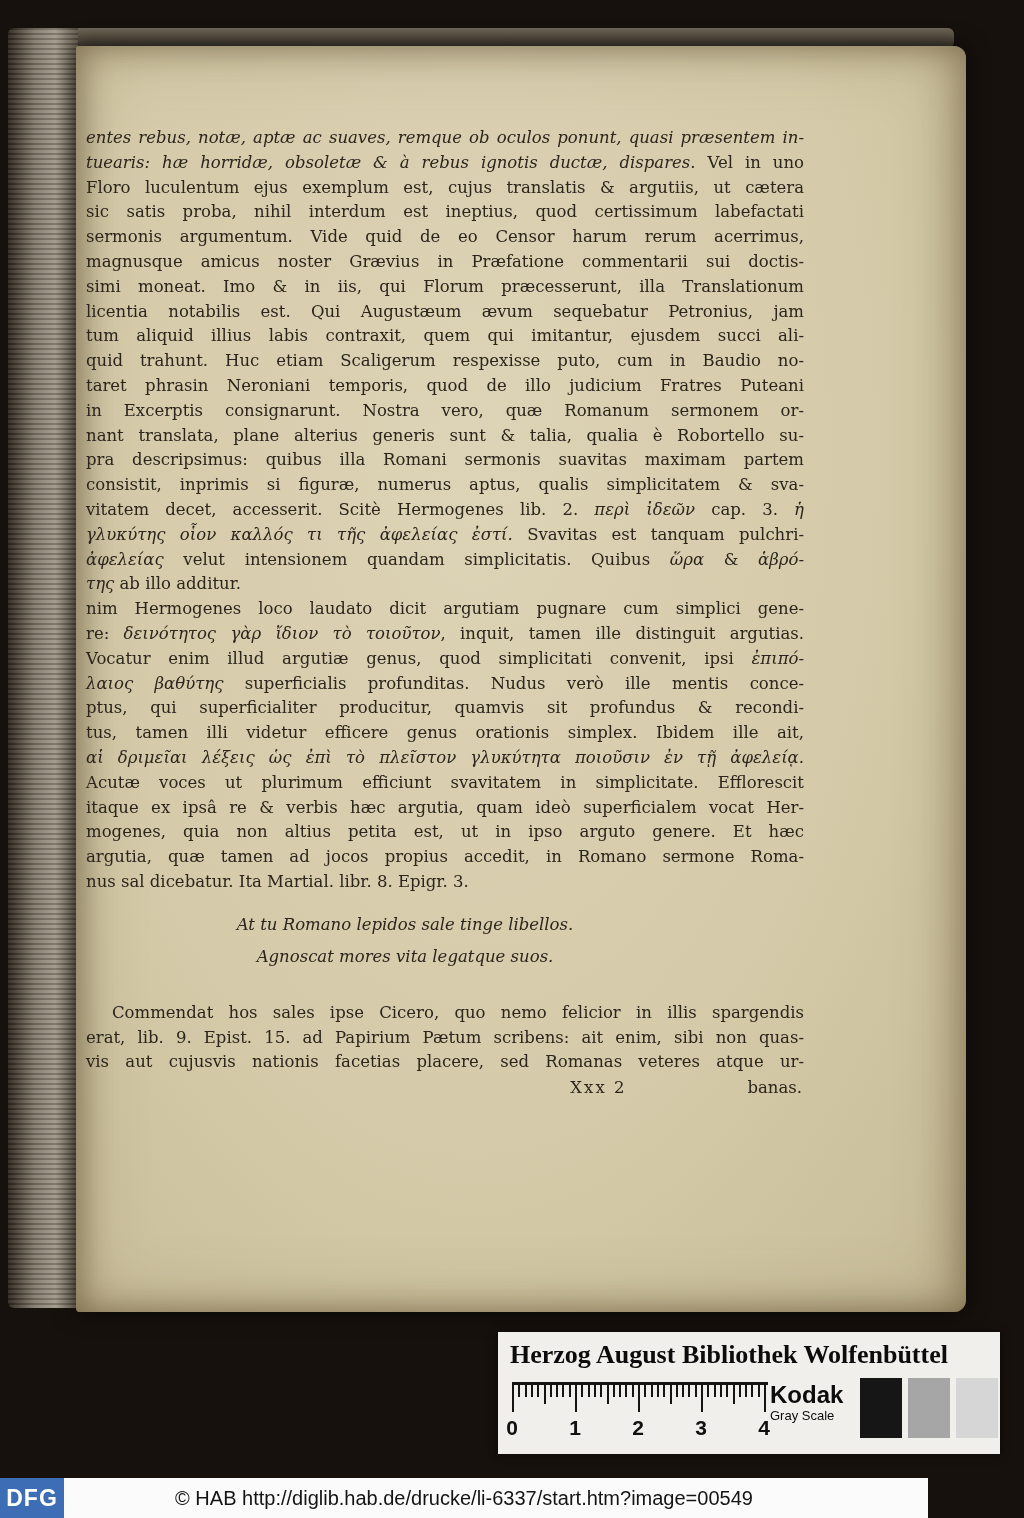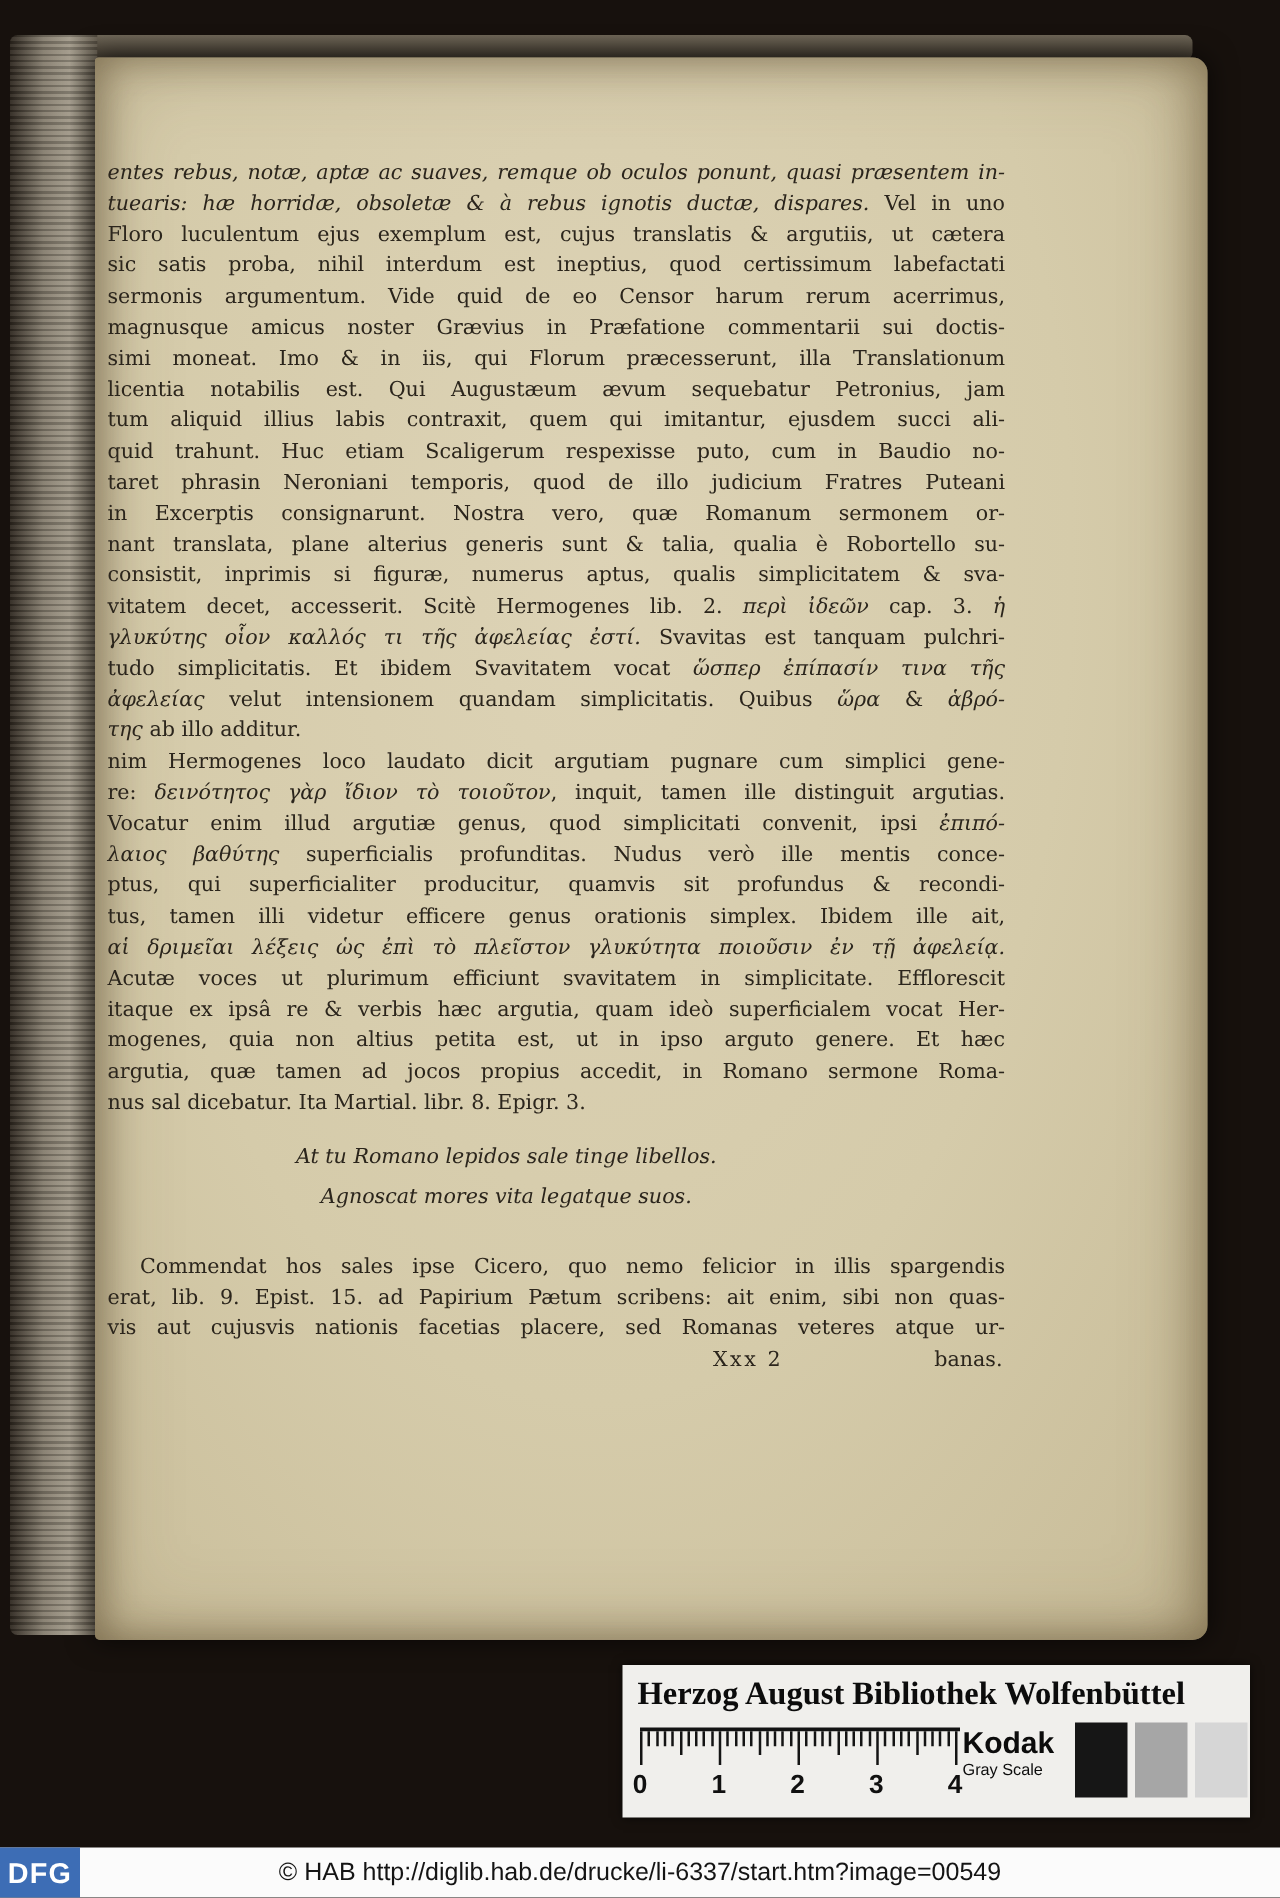--- a/index.html
+++ b/index.html
@@ -65,21 +65,21 @@
   .ruler-numbers{position:absolute;top:34px;left:0;width:256px;height:26px;
     font-family:"Liberation Sans",sans-serif;font-weight:bold;font-size:21px;color:#101010;}
   .ruler-numbers span{position:absolute;transform:translateX(-50%);}
   .kodak{position:absolute;left:272px;top:50px;font-family:"Liberation Sans",sans-serif;color:#0c0c0c;}
   .kodak .k1{font-weight:bold;font-size:24px;line-height:26px;}
   .kodak .k2{font-size:13px;line-height:15px;}
   .swatches{position:absolute;left:362px;top:46px;display:flex;gap:6px;}
   .swatch{width:42px;height:60px;}
   
   .footer-bar{
-    position:absolute;left:0;bottom:0;width:1024px;height:40px;background:#fbfbfb;
+    position:absolute;left:0;bottom:0;width:928px;height:40px;background:#fbfbfb;
     display:flex;align-items:center;justify-content:center;
     font-family:"Liberation Sans",sans-serif;font-size:20px;color:#141414;
   }
   .dfg{
     position:absolute;left:0;bottom:0;width:64px;height:40px;background:#3d6db5;
     color:#ffffff;display:flex;align-items:center;justify-content:center;
     font-family:"Liberation Sans",sans-serif;font-weight:bold;font-size:23px;letter-spacing:1px;
   }
 </style>
 </head>
@@ -97,24 +97,24 @@
         <div class="line just"><span class="rm">sic satis proba, nihil interdum est ineptius, quod certissimum labefactati</span></div>
         <div class="line just"><span class="rm">sermonis argumentum. Vide quid de eo Censor harum rerum acerrimus,</span></div>
         <div class="line just"><span class="rm">magnusque amicus noster Grævius in Præfatione commentarii sui doctis-</span></div>
         <div class="line just"><span class="rm">simi moneat. Imo &amp; in iis, qui Florum præcesserunt, illa Translationum</span></div>
         <div class="line just"><span class="rm">licentia notabilis est. Qui Augustæum ævum sequebatur Petronius, jam</span></div>
         <div class="line just"><span class="rm">tum aliquid illius labis contraxit, quem qui imitantur, ejusdem succi ali-</span></div>
         <div class="line just"><span class="rm">quid trahunt. Huc etiam Scaligerum respexisse puto, cum in Baudio no-</span></div>
         <div class="line just"><span class="rm">taret phrasin Neroniani temporis, quod de illo judicium Fratres Puteani</span></div>
         <div class="line just"><span class="rm">in Excerptis consignarunt. Nostra vero, quæ Romanum sermonem or-</span></div>
         <div class="line just"><span class="rm">nant translata, plane alterius generis sunt &amp; talia, qualia è Robortello su-</span></div>
+        <div class="line just"><span class="rm">pra descripsimus: quibus illa Romani sermonis suavitas maximam partem</span></div>
         <div class="line just"><span class="rm">consistit, inprimis si figuræ, numerus aptus, qualis simplicitatem &amp; sva-</span></div>
         <div class="line just"><span class="rm">vitatem decet, accesserit. Scitè Hermogenes lib. 2. </span><span class="gr">περὶ ἰδεῶν</span><span class="rm"> cap. 3. </span><span class="gr">ἡ</span></div>
         <div class="line just"><span class="gr">γλυκύτης οἷον καλλός τι τῆς ἀφελείας ἐστί. </span><span class="rm">Svavitas est tanquam pulchri-</span></div>
-        <div class="line just"><span class="rm">tudo simplicitatis. Et ibidem Svavitatem vocat </span><span class="gr">ὥσπερ ἐπίπασίν τινα τῆς</span></div>
         <div class="line just"><span class="gr">ἀφελείας</span><span class="rm"> velut intensionem quandam simplicitatis. Quibus </span><span class="gr">ὥρα</span><span class="rm"> &amp; </span><span class="gr">ἁβρό-</span></div>
         <div class="line last"><span class="gr">της</span><span class="rm"> ab illo additur.</span></div>
         <div class="line just"><span class="rm">nim Hermogenes loco laudato dicit argutiam pugnare cum simplici gene-</span></div>
         <div class="line just"><span class="rm">re: </span><span class="gr">δεινότητος γὰρ ἴδιον τὸ τοιοῦτον</span><span class="rm">, inquit, tamen ille distinguit argutias.</span></div>
         <div class="line just"><span class="rm">Vocatur enim illud argutiæ genus, quod simplicitati convenit, ipsi </span><span class="gr">ἐπιπό-</span></div>
         <div class="line just"><span class="gr">λαιος βαθύτης</span><span class="rm"> superficialis profunditas. Nudus verò ille mentis conce-</span></div>
         <div class="line just"><span class="rm">ptus, qui superficialiter producitur, quamvis sit profundus &amp; recondi-</span></div>
         <div class="line just"><span class="rm">tus, tamen illi videtur efficere genus orationis simplex. Ibidem ille ait,</span></div>
         <div class="line just"><span class="gr">αἱ δριμεῖαι λέξεις ὡς ἐπὶ τὸ πλεῖστον γλυκύτητα ποιοῦσιν ἐν τῇ ἀφελείᾳ.</span></div>
         <div class="line just"><span class="rm">Acutæ voces ut plurimum efficiunt svavitatem in simplicitate. Efflorescit</span></div>

